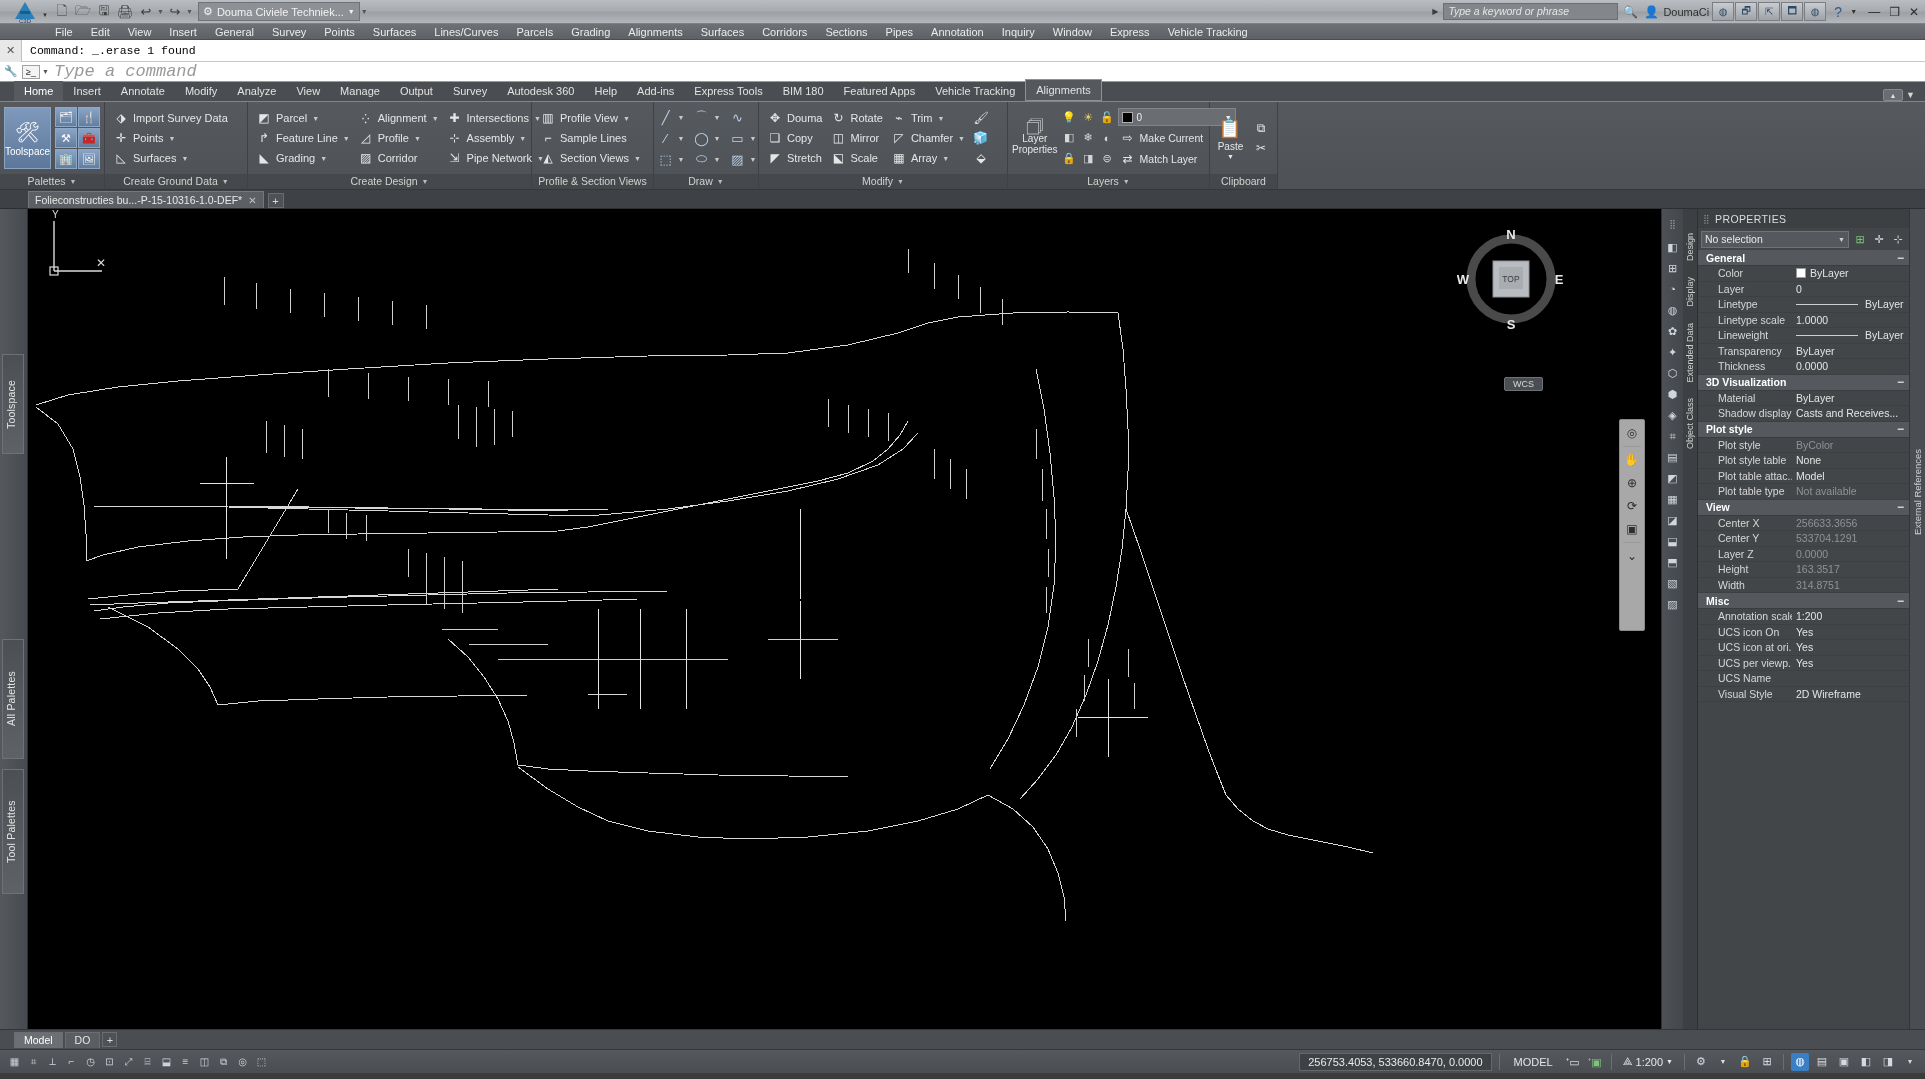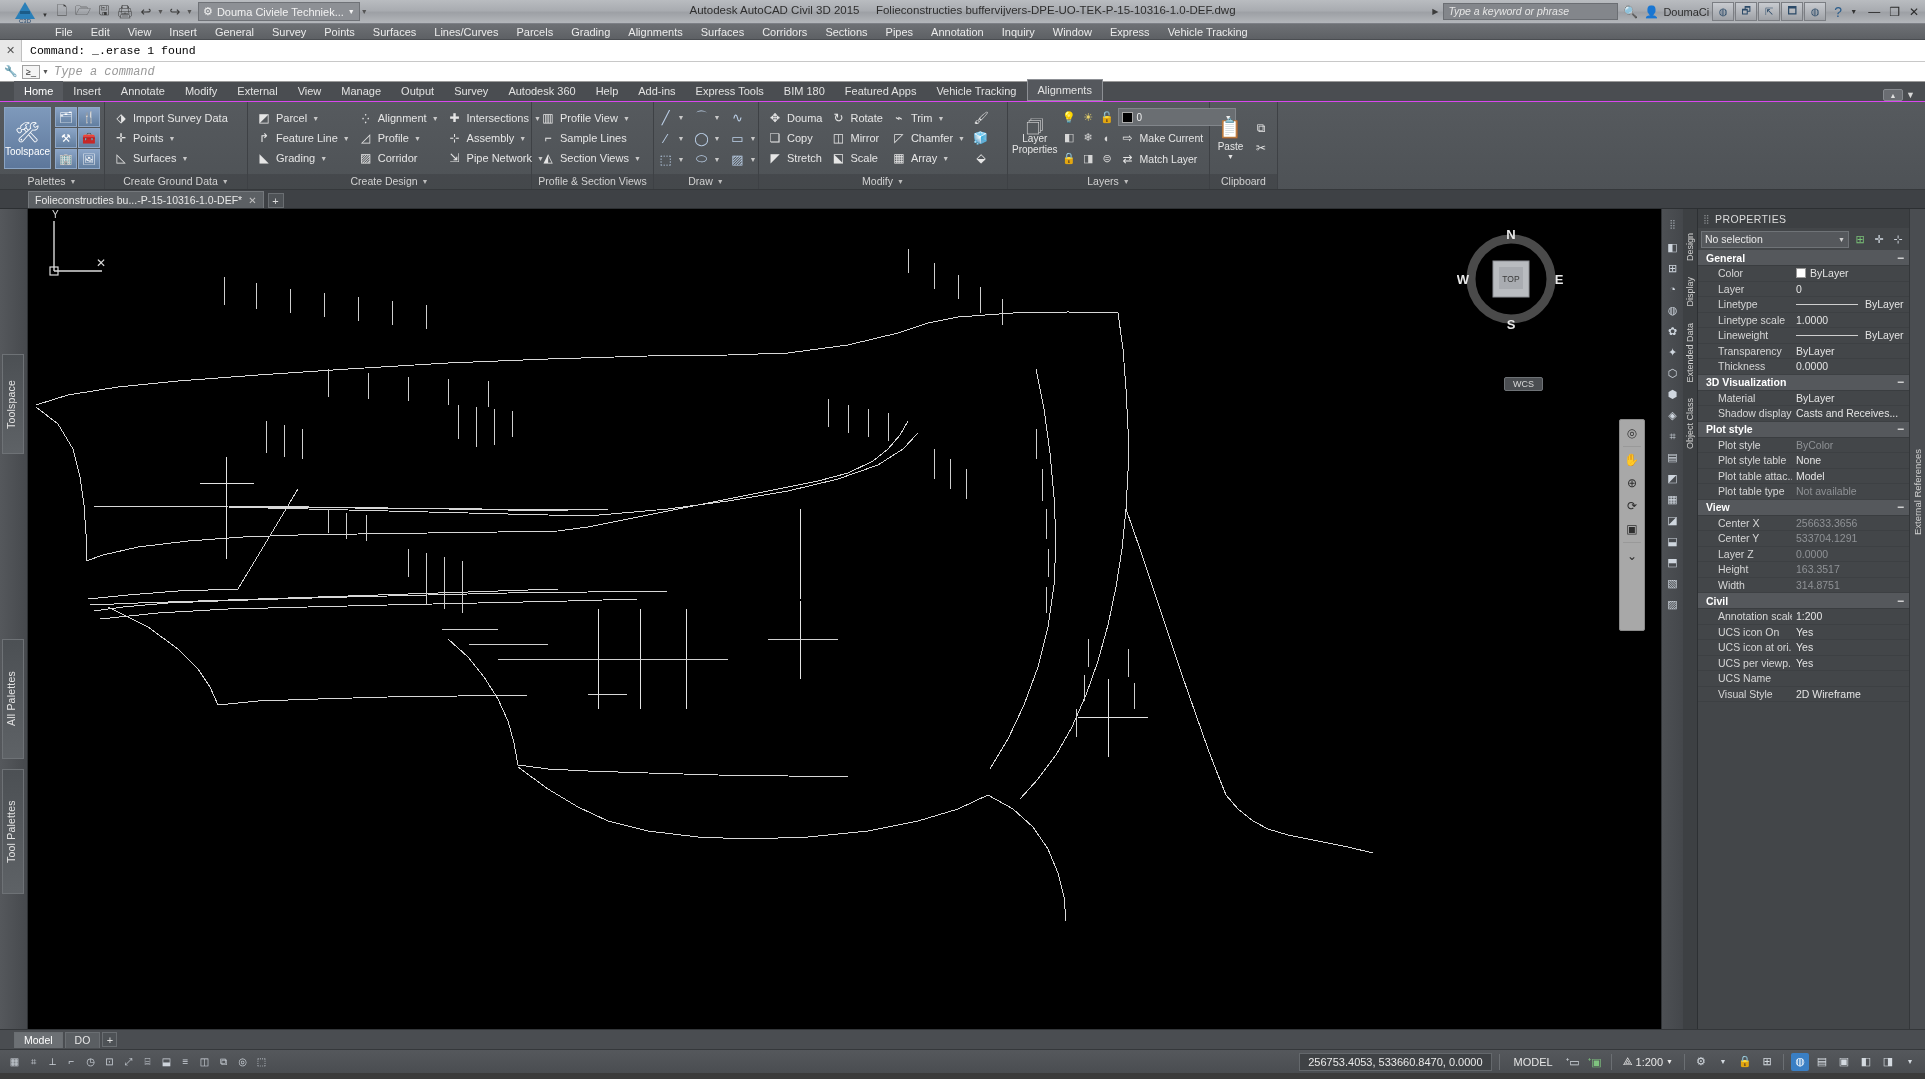--- a/index.html
+++ b/index.html
@@ -104,21 +104,21 @@
     height: 20px; background: #fff; border-bottom: 1px solid #9a9a9a;
     display: flex; align-items: center;
   }
   .cmdinput-icon { width: 22px; text-align:center; color:#4a5a6a; font-size: 11px;}
   .cmdprompt-box {
     width: 18px; height: 14px; border: 1px solid #a0a0a0; background:#f4f4f4;
     font-size: 9px; display:flex;align-items:center;justify-content:center;
     color:#333; margin-right:2px;
   }
   .cmdcaret { color:#555; font-size:7px; margin-right:5px;}
-  .cmdph { color:#999; font-style: italic; font-size: 12px; font-family:"Liberation Mono", monospace;}
+  .cmdph { color:#999; font-style: italic; font-size: 17px; font-family:"Liberation Mono", monospace;}
 
   
   .ribtabs {
     height: 20px; background: #4a4d51;
     display: flex; align-items: flex-end; padding-left: 14px;
     border-bottom: 1px solid #d946ef;
   }
   .rt {
     color: #e2e2e2; font-size: 11px; padding: 3px 10px 3px;
     line-height: 14px; white-space: nowrap;
@@ -360,25 +360,20 @@
       <div class="qicon">↪</div>
       <div class="qsep">▼</div>
       <div class="wsbox">
         <span>⚙</span>
         <span>Douma Civiele Techniek...</span>
         <span style="font-size:7px">▼</span>
       </div>
       <div class="qsep">▼</div>
     </div>
 
-    <div class="title-center">
-      <span>Autodesk AutoCAD Civil 3D 2015</span>
-      <span class="sep"></span>
-      <span>Folieconstructies buffervijvers-DPE-UO-TEK-P-15-10316-1.0-DEF.dwg</span>
-    </div>
 
     <div class="tb-right">
       <span style="font-size:8px;color:#3c3c3c;margin-right:2px">▶</span>
       <div class="searchbox">Type a keyword or phrase</div>
       <div class="tbi">🔍</div>
       <div class="tbi">👤</div>
       <span style="color:#2e2e2e;font-size:11px">DoumaCi</span>
       <div class="infocenter-grp">
         <div class="ic-btn">◍</div>
         <div class="ic-btn">🗗</div>
@@ -429,21 +424,21 @@
     <div class="cmdprompt-box">≥_</div>
     <span class="cmdcaret">▼</span>
     <span class="cmdph">Type a command</span>
   </div>
 
   <div class="ribtabs" id="ribtabs">
     <div class="rt active">Home</div>
       <div class="rt">Insert</div>
       <div class="rt">Annotate</div>
       <div class="rt">Modify</div>
-      <div class="rt">External</div>
+      <div class="rt">Analyze</div>
       <div class="rt">View</div>
       <div class="rt">Manage</div>
       <div class="rt">Output</div>
       <div class="rt">Survey</div>
       <div class="rt">Autodesk 360</div>
       <div class="rt">Help</div>
       <div class="rt">Add-ins</div>
       <div class="rt">Express Tools</div>
       <div class="rt">BIM 180</div>
       <div class="rt">Featured Apps</div>
@@ -1134,21 +1129,21 @@
               <span>163.3517</span>
             </div>
           </div>
           <div class="prow ro">
             <div class="k">Width</div>
             <div class="v">
               <span>314.8751</span>
             </div>
           </div>
           <div class="sect-head">
-            <span>Civil</span>
+            <span>Misc</span>
             <span class="mm">−</span>
           </div>
           <div class="prow">
             <div class="k">Annotation scale</div>
             <div class="v">
               <span>1:200</span>
             </div>
           </div>
           <div class="prow">
             <div class="k">UCS icon On</div>

